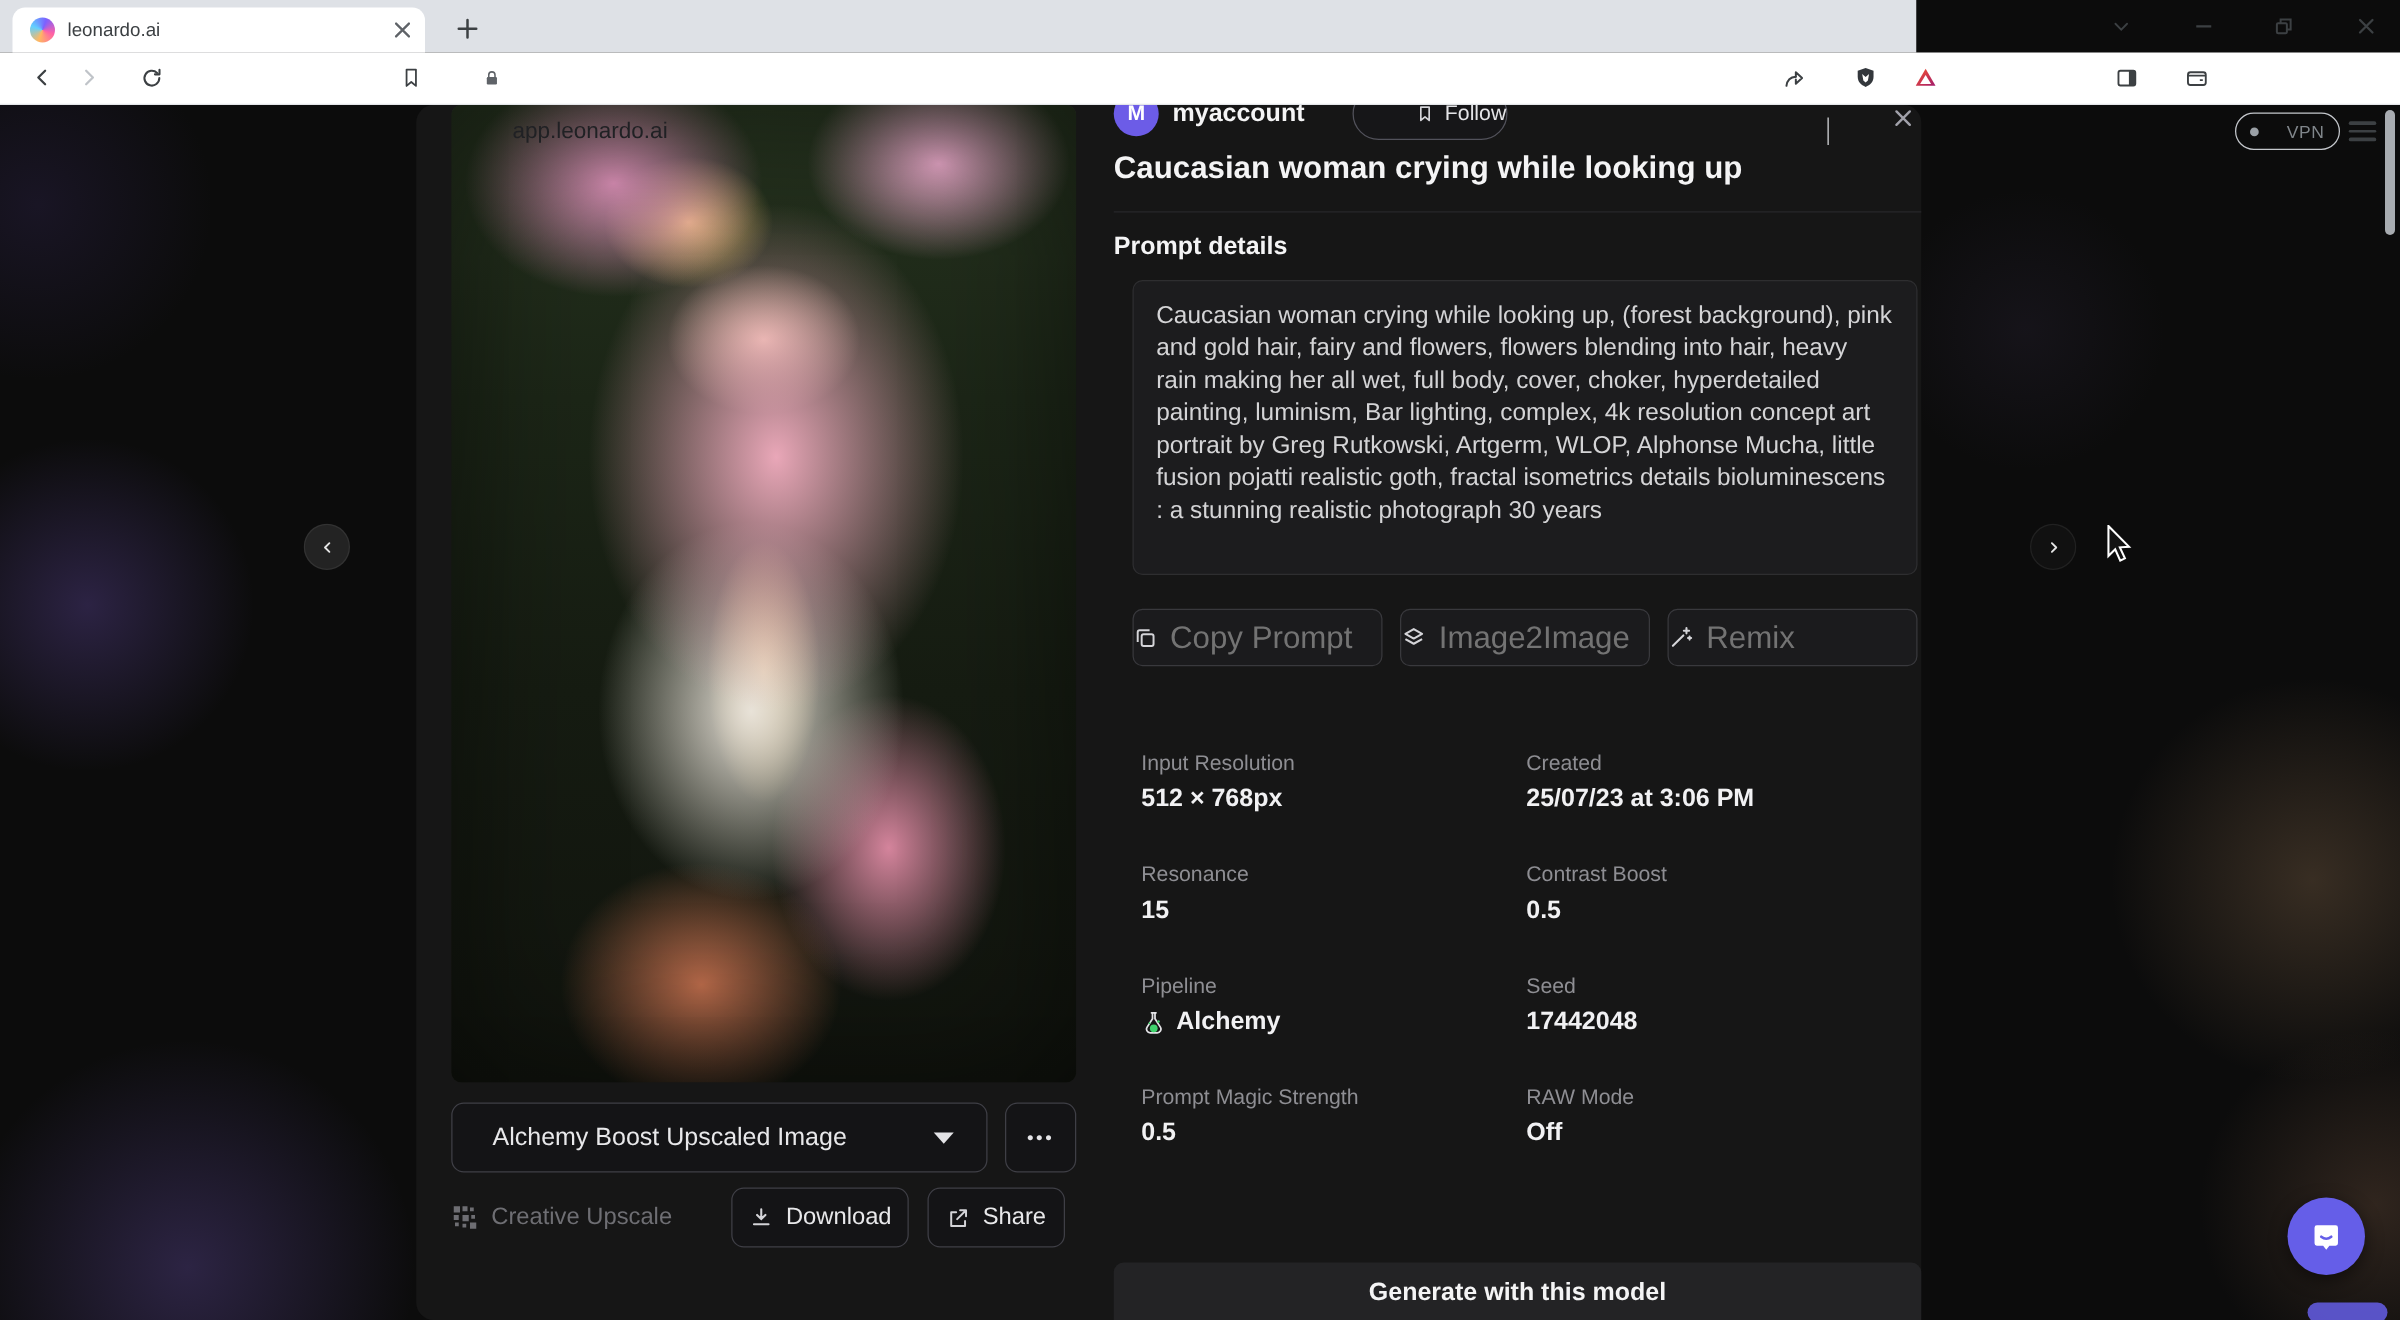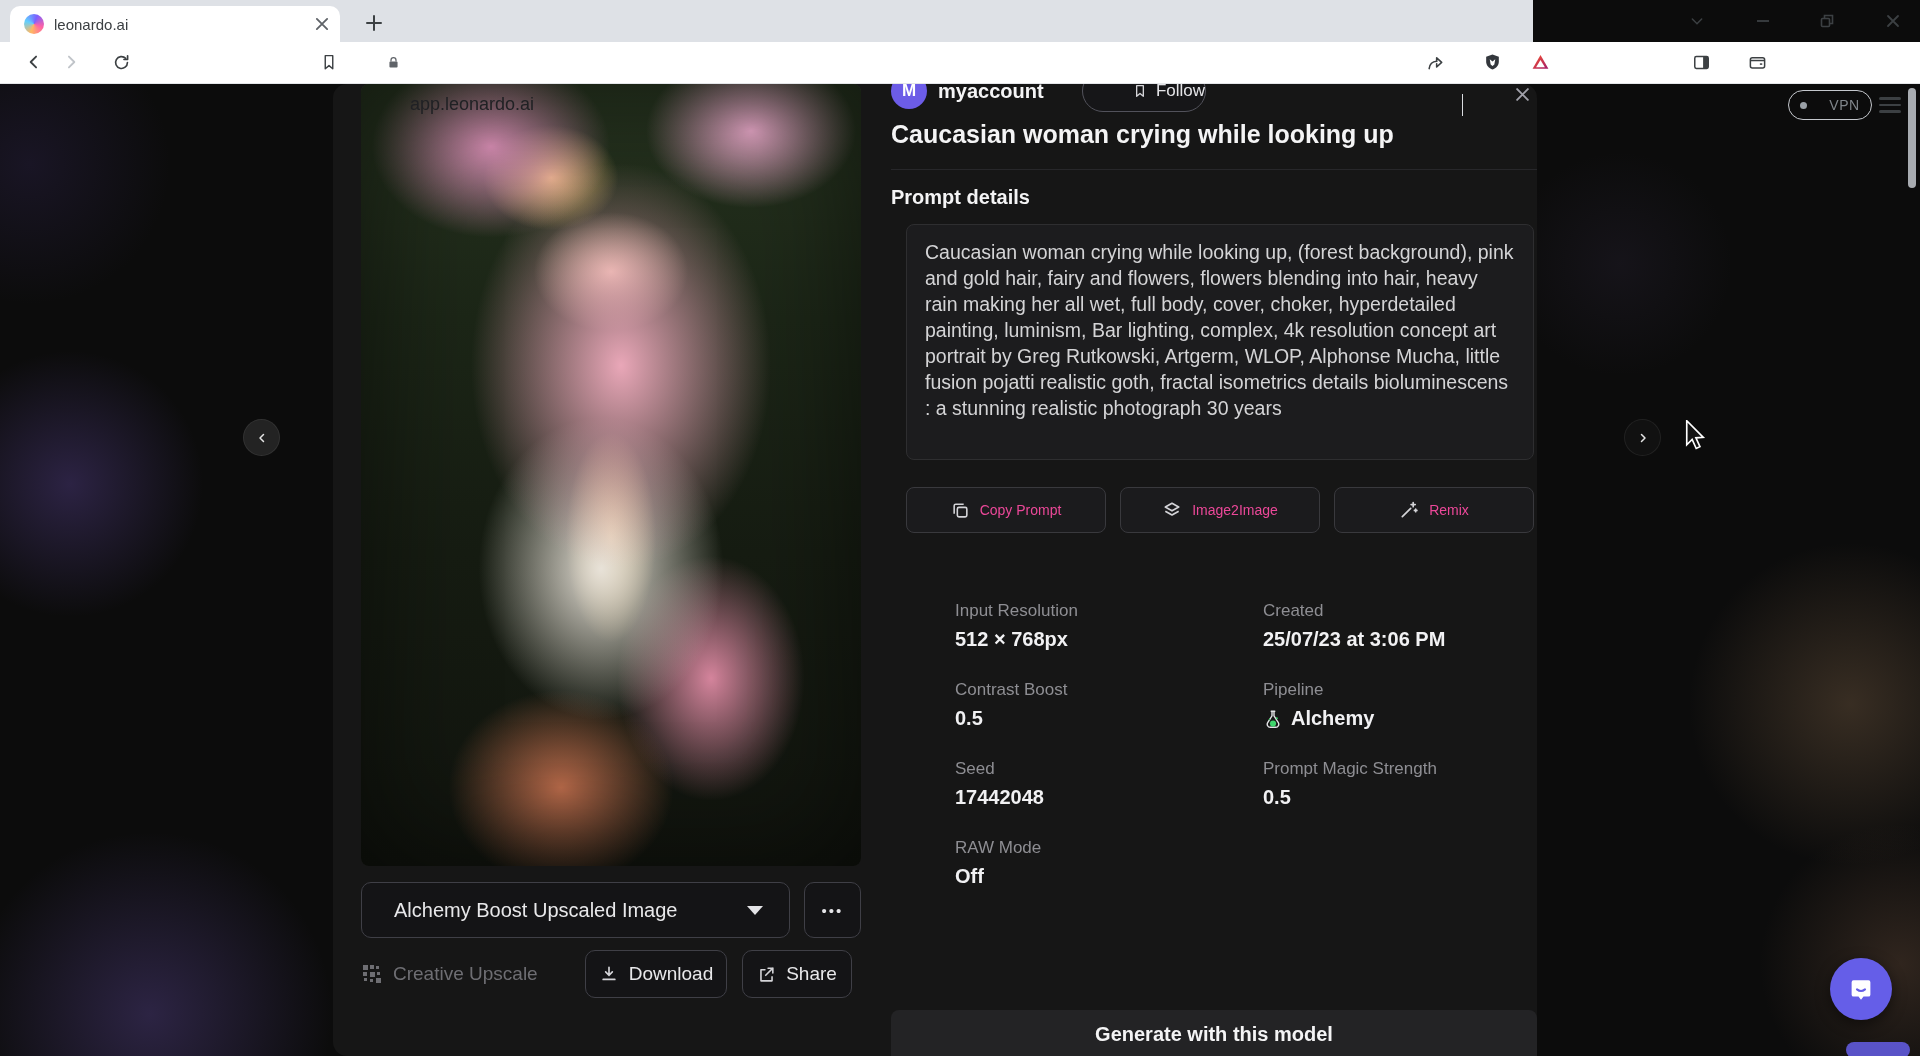--- a/index.html
+++ b/index.html
@@ -64,23 +64,23 @@
   
   #avatar{left:891px;top:-11px;width:36px;height:36px;border-radius:50%;background:#6C5CE7;display:flex;align-items:center;justify-content:center;color:#fff;font-size:17px;font-weight:700}
   #account-name{left:938px;top:-4px;font-size:20px;font-weight:700;color:#F4F4F5}
   #follow-btn{left:1082px;top:-14px;width:124px;height:42px;border:1px solid #52525B;border-radius:21px;background:rgba(24,24,27,.6);display:flex;align-items:center;justify-content:flex-end;gap:8px;color:#E4E4E7;font-size:17px}
   #modal-close{left:1510px;top:-2px;width:24px;height:24px;display:flex;align-items:center;justify-content:center}
   #detail-title{left:891px;top:36px;width:646px;font-size:25px;font-weight:700;color:#F4F4F5}
   #title-divider{left:891px;top:85px;width:646px;height:1px;background:#27272A}
   #prompt-heading{left:891px;top:102px;font-size:20px;font-weight:700;color:#F4F4F5}
   #prompt-box{left:906px;top:140px;width:628px;height:236px;border:1px solid #2E2E30;background:#1C1C1E;border-radius:8px;padding:14px 18px;font-size:19.5px;line-height:26px;color:#D4D4D6;overflow:hidden}
   #prompt-actions{left:906px;top:403px;width:628px;height:46px;display:flex;gap:14px}
-  .pa-btn{flex:1;display:flex;align-items:center;justify-content:center;gap:10px;background:#1B1B1D;border:1px solid #39393D;border-radius:8px;color:#ec4899;font-size:14px}
-
-  #meta{left:955px;top:517px;width:640px;display:grid;grid-template-columns:308px auto;row-gap:29px}
+  .pa-btn{flex:1;display:flex;align-items:center;gap:10px;background:#1B1B1D;border:1px solid #39393D;border-radius:8px;color:#737373;font-size:25px}
+
+  #meta{left:913px;top:517px;width:640px;display:grid;grid-template-columns:308px auto;row-gap:39px}
   .mlabel{font-size:17px;color:#8E8E93;margin-bottom:7px}
   .mval{font-size:20px;font-weight:700;color:#F1F1F3;display:flex;align-items:center;gap:8px}
 
   #generate-btn{left:891px;top:926px;width:646px;height:58px;background:#232325;border-radius:8px;display:flex;justify-content:center;padding-top:13px;font-size:20px;font-weight:600;color:#F4F4F5}
 
   
   .navcirc{top:335px;width:37px;height:37px;border-radius:50%;display:flex;align-items:center;justify-content:center;border:1px solid rgba(255,255,255,.07)}
   #nav-prev{left:243px;background:#232323}
   #nav-next{left:1624px;background:#111}
 
@@ -187,20 +187,24 @@
     <div id="meta" class="abs">
       <div>
         <div class="mlabel">Input Resolution</div>
         <div class="mval">512 × 768px</div>
       </div>
       <div>
         <div class="mlabel">Created</div>
         <div class="mval">25/07/23 at 3:06 PM</div>
       </div>
       <div>
+        <div class="mlabel">Resonance</div>
+        <div class="mval">15</div>
+      </div>
+      <div>
         <div class="mlabel">Contrast Boost</div>
         <div class="mval">0.5</div>
       </div>
       <div>
         <div class="mlabel">Pipeline</div>
         <div class="mval">
           <svg width="20" height="20" viewBox="0 0 20 20">
             <path d="M8.2 2.2h3.6M9 2.5v4.4l-4.3 6.8a3 3 0 0 0 2.5 4.6h5.6a3 3 0 0 0 2.5-4.6L11 6.9V2.5" fill="none" stroke="#E4E4E7" stroke-width="1.4" stroke-linecap="round"></path>
             <circle cx="10" cy="14.6" r="3.1" fill="#3FD46C"></circle>
             <circle cx="13.8" cy="9.2" r="1" fill="#3FD46C"></circle>

